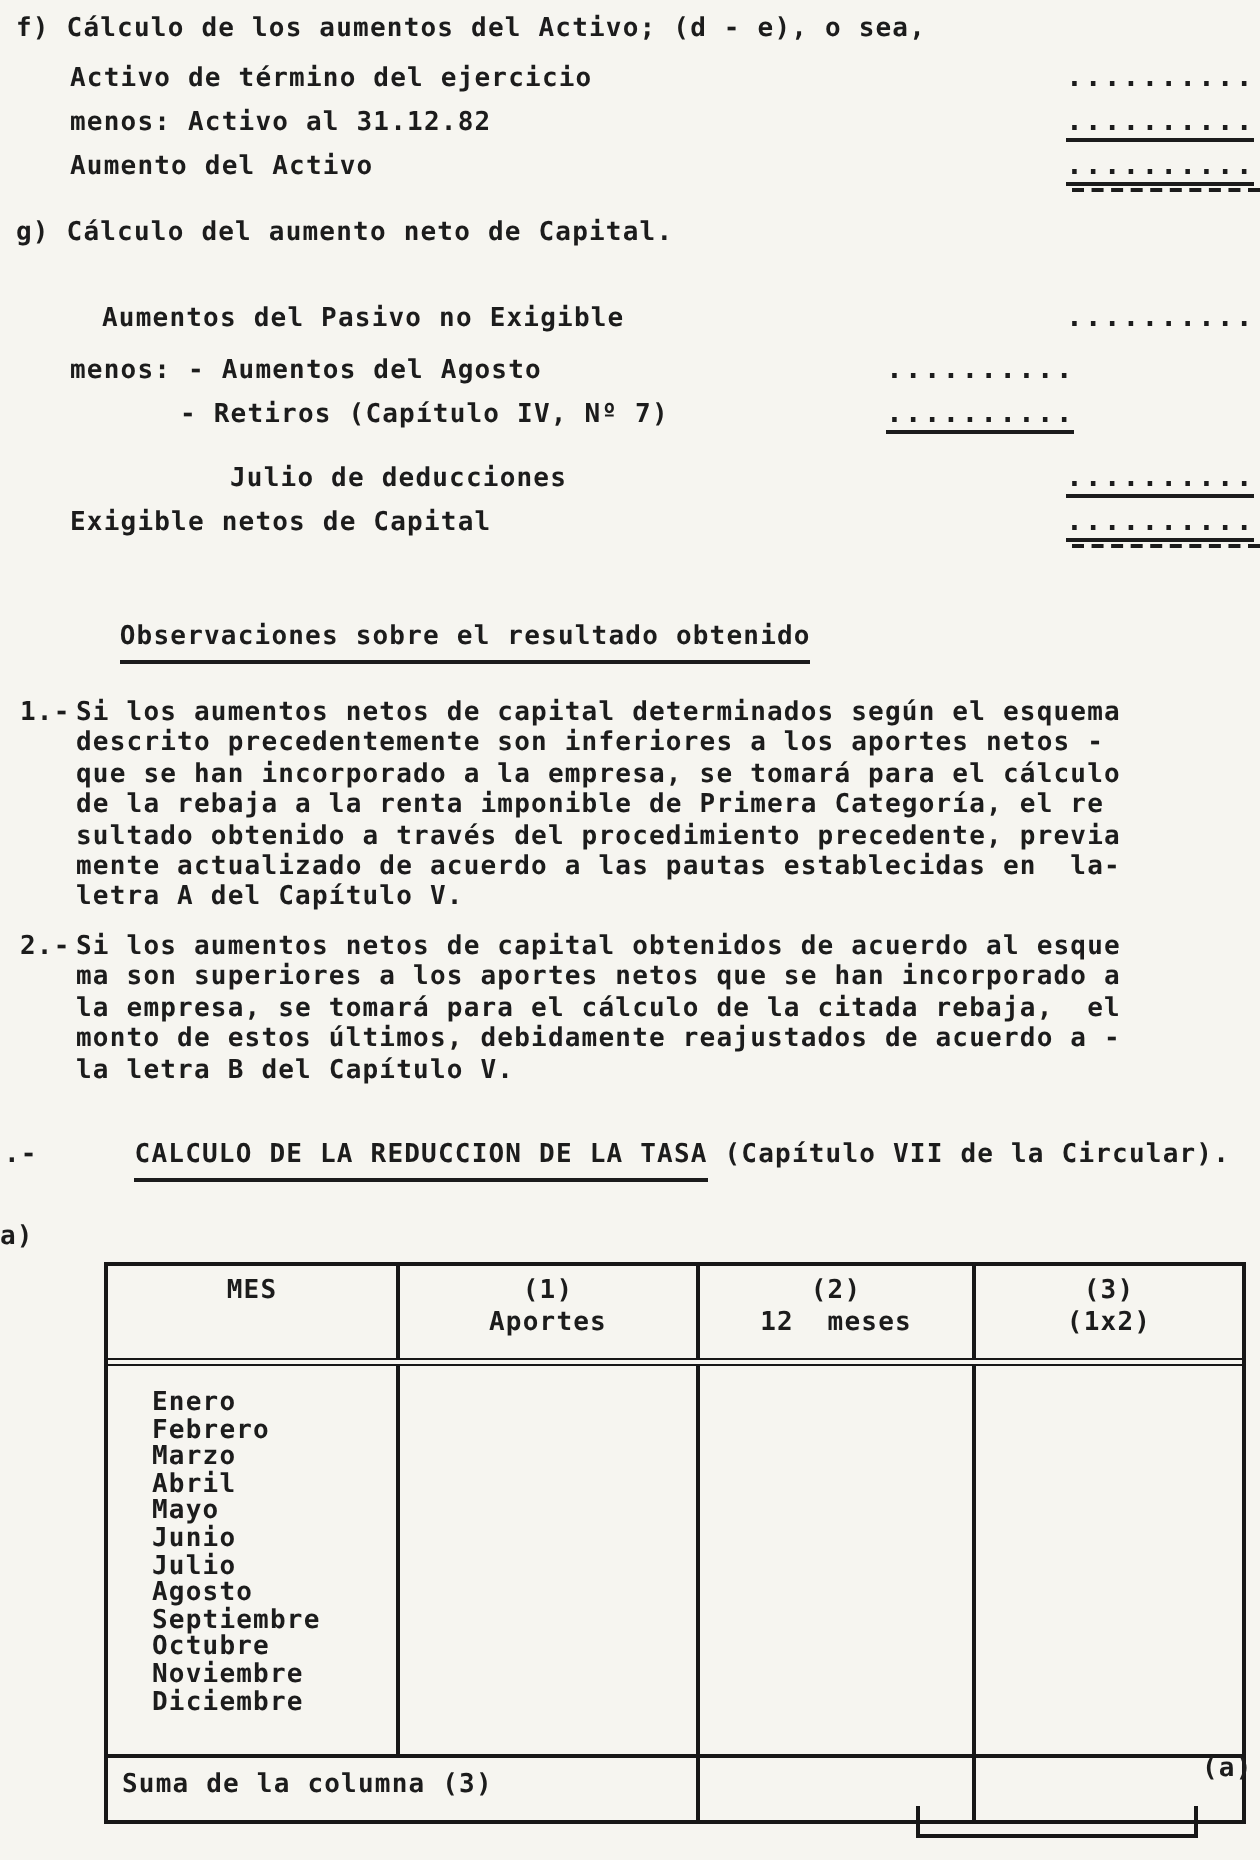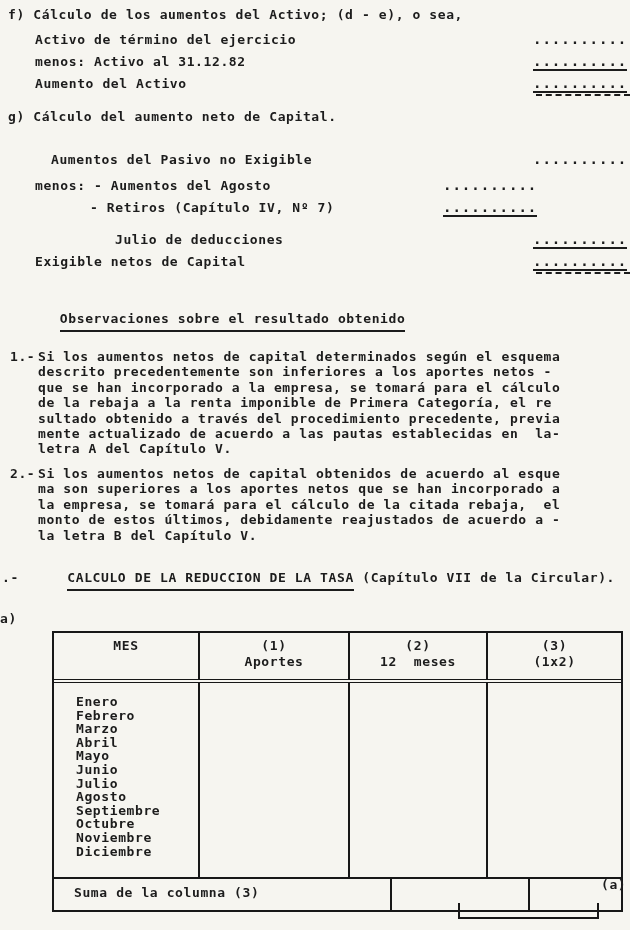--- a/index.html
+++ b/index.html
@@ -30,21 +30,21 @@
   .thead{height:46px;border-bottom:4px double #171717;}
   .tbody{height:194px;}
   .tfoot{height:31px;border-top:2px solid #171717;}
   .cell{box-sizing:border-box;white-space:pre;}
   .c1{width:144px;}
   .c2{width:150px;border-left:2px solid #171717;}
   .c3{width:138px;border-left:2px solid #171717;}
   .c4{flex:1;border-left:2px solid #171717;}
   .hcell{text-align:center;padding-top:5px;line-height:16px;}
   .months{padding:12px 0 0 22px;line-height:13.6px;}
-  .fc1{width:336px;padding:6px 0 0 20px;}
+  .fc1{width:294px;padding:6px 0 0 7px;}
   .fc2{width:138px;border-left:2px solid #171717;}
   .fc3{flex:1;border-left:2px solid #171717;border-top:2px solid #171717;margin-top:-2px;}
   .extbox{
     position:absolute;left:458px;top:903px;width:141px;height:16px;
     border:2px solid #171717;border-top:none;box-sizing:border-box;
   }
 </style>
 </head>
 <body>
 

